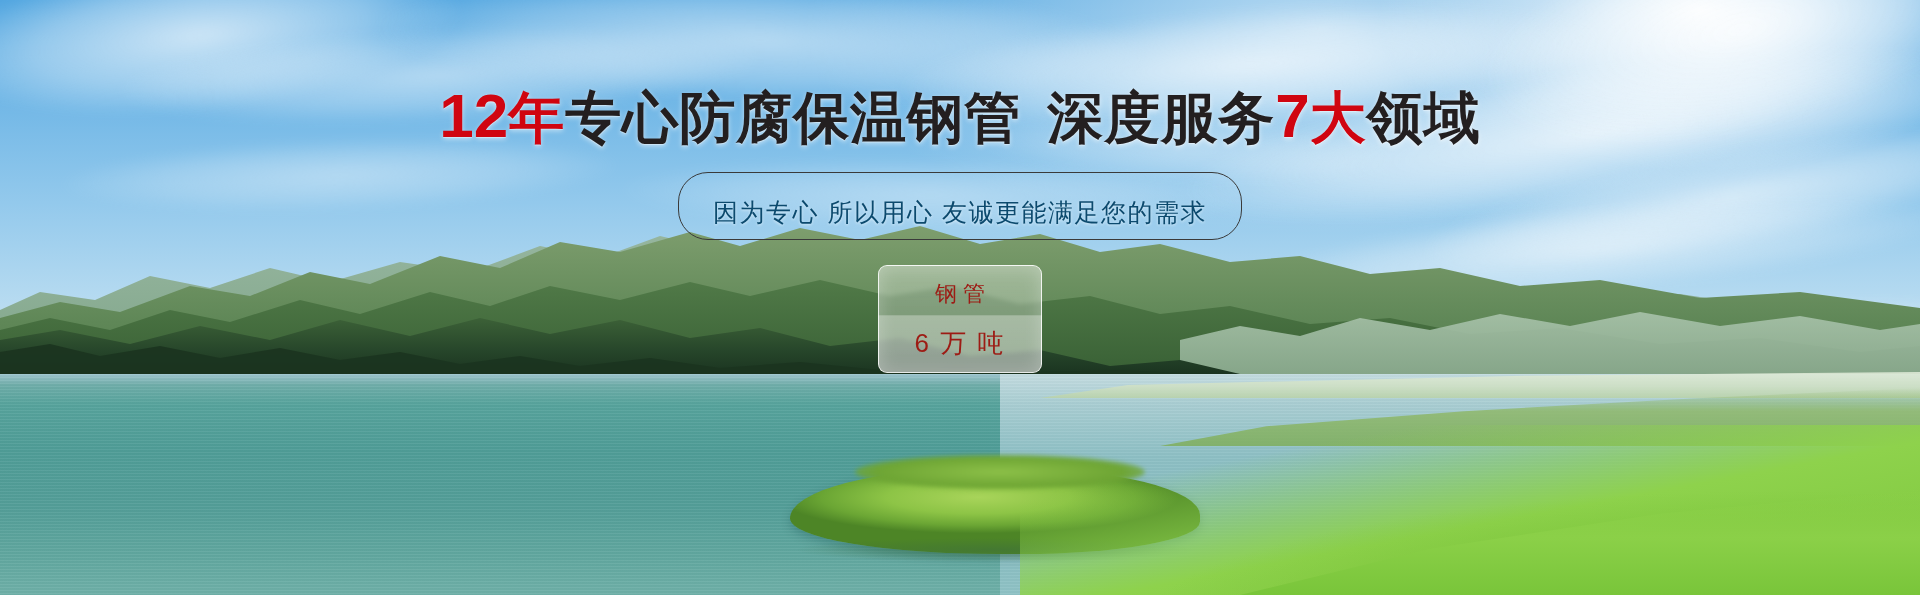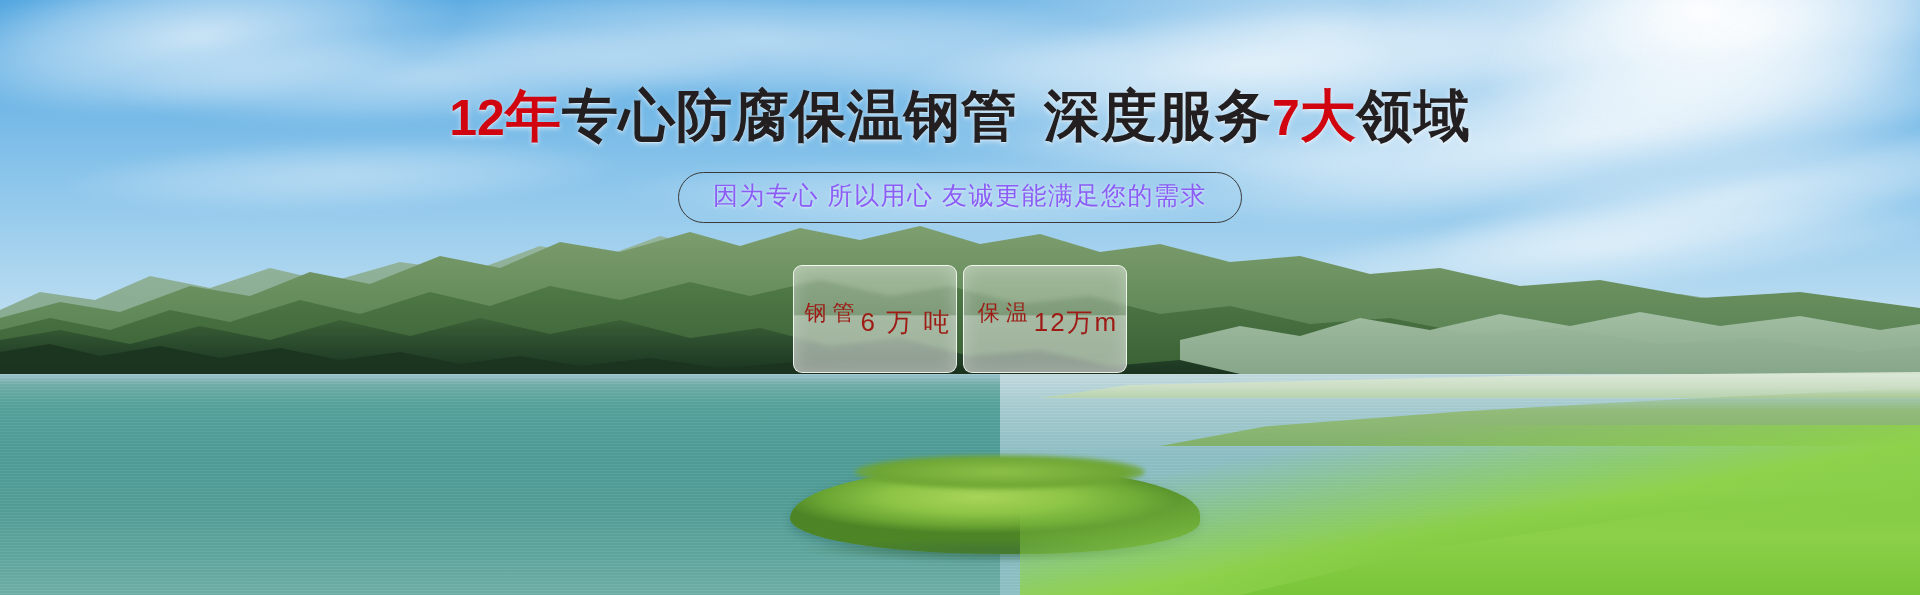--- a/index.html
+++ b/index.html
@@ -112,54 +112,54 @@
     text-align:center;
     white-space:nowrap;
     font-size:56px;
     font-weight:bold;
     letter-spacing:1px;
     line-height:64px;
     color:#231f20;
     text-shadow:0 2px 5px rgba(255,255,255,.55), 0 1px 0 rgba(255,255,255,.35);
   }
   .headline .num {
-    font-size:50px;
+    font-size:62px;
     color:#d00510;
     letter-spacing:0px;
   }
   .headline .red { color:#d00510; }
   .headline .gap { display:inline-block; width:26px; }
 
   
   .pill-wrap { position:absolute; left:0; right:0; top:172px; text-align:center; }
   .pill {
     display:inline-block;
-    padding:6px 34px 11px;
+    padding:23px 34px 11px;
     border:1.5px solid #3a3a3a;
     border-radius:30px;
     font-size:25px;
     letter-spacing:1.5px;
-    color:#8b5cf6;
+    color:#0c4a6e;
     line-height:32px;
     white-space:nowrap;
     text-shadow:0 1px 3px rgba(255,255,255,.6);
   }
 
   
   .cards {
     position:absolute; left:0; right:0; top:265px;
     display:flex; justify-content:center; gap:6px;
   }
   .card {
     width:164px; height:108px;
     border:1px solid rgba(255,255,255,.85);
     border-radius:9px;
     background:linear-gradient(to bottom, rgba(255,255,255,.34) 0%, rgba(255,255,255,.30) 46%, rgba(255,255,255,.52) 47%, rgba(255,255,255,.50) 100%);
     backdrop-filter:blur(2px);
-    display:flex; flex-direction:row;
+    display:flex; flex-direction:column;
     align-items:center; justify-content:center;
     box-shadow:inset 0 0 18px rgba(255,255,255,.28);
     text-align:right;
   }
   .card-label {
     font-size:22px;
     color:#9d1b14;
     letter-spacing:6px;
     text-indent:6px;
     line-height:30px;
@@ -287,20 +287,16 @@
   </div>
 
   <div class="cards">
 
     <div class="card">
       <div class="card-label">钢管</div>
       <div class="card-value"><span>6 万 吨</span><sup></sup></div>
     </div>
 
 
-    <div class="card">
-      <div class="card-label">保温</div>
-      <div class="card-value"><span>12万m</span><sup></sup></div>
-    </div>
 
   </div>
 
 </div>
 
 </body></html>

